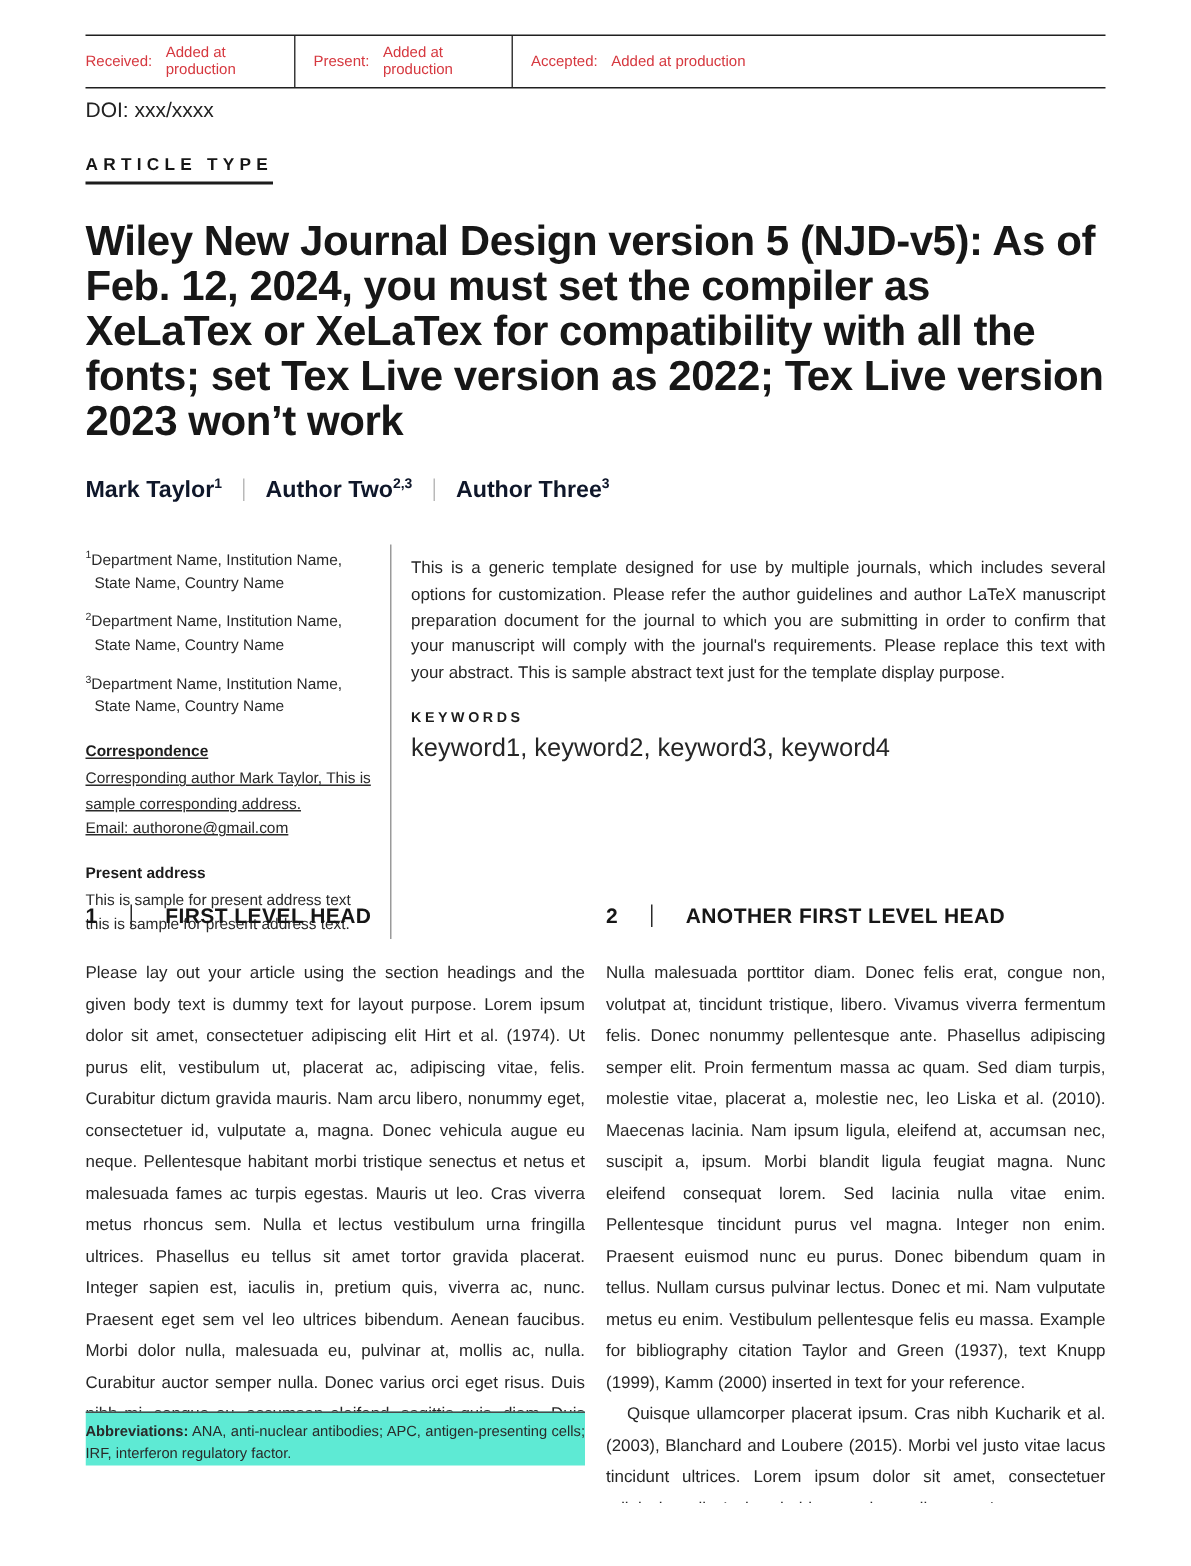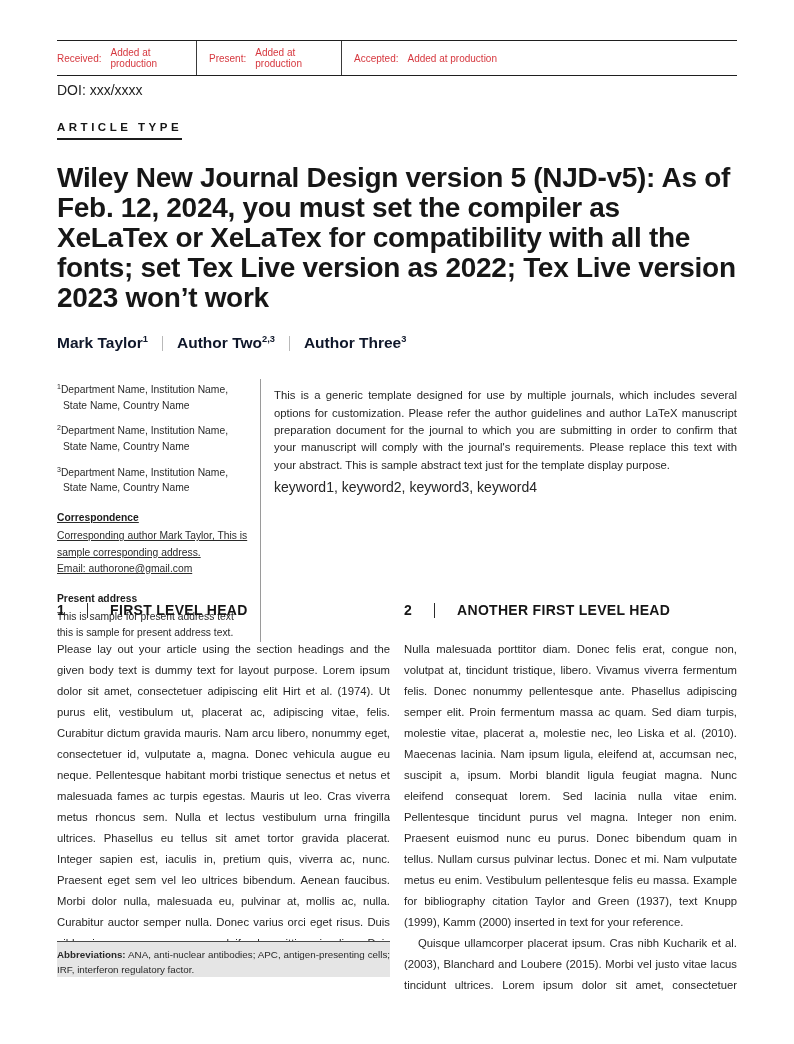--- a/index.html
+++ b/index.html
@@ -9,21 +9,21 @@
     width: 794px; height: 1044px;
     background: #fff;
     font-family: "Liberation Sans", sans-serif;
     color: #1d1d1d;
     overflow: hidden;
   }
   .content { padding: 0 57px; }
 
   
   .history-bar {
-    margin-top: 40px;
+    margin-top: 23px;
     border-top: 1.5px solid #1f1f1f;
     border-bottom: 1.2px solid #1f1f1f;
     display: flex; align-items: stretch;
     color: #d6383f;
     font-size: 10px;
   }
   .history-cell { display: flex; align-items: center; padding: 6px 0; }
   .history-cell .lab { font-weight: 400; }
   .history-cell .val { margin-left: 9px; }
   .history-cell.c1 { width: 140px; border-right: 1px solid #3a3a3a; }
@@ -70,21 +70,21 @@
   .pres-block { margin-top: 14px; }
   .email-line { line-height: 16.4px; }
 
   .abstract-head { font-size: 13.5px; font-weight: 700; color: #1a1a1a; margin-top: 2px; }
   .abstract-body {
     margin-top: 8px;
     font-size: 11.3px; line-height: 17.4px;
     text-align: justify; color: #262626;
   }
   .keywords-head { margin-top: 15px; font-size: 9.5px; font-weight: 700; letter-spacing: 2.4px; color: #1c1c1c; }
-  .keywords-body { margin-top: 5px; font-size: 14px; color: #262626; }
+  .keywords-body { margin-top: 5px; font-size: 17px; color: #262626; }
 
   
   .columns {
     position: absolute;
     top: 602px; left: 57px; right: 57px; height: 400px;
     display: flex; gap: 14px;
     overflow: hidden;
   }
   .col { position: relative; width: 333px; flex: none; }
   .sec-head {
@@ -94,21 +94,21 @@
   .sec-bar { width: 1px; height: 15px; background: #2a2a2a; margin: 0 22px; }
   .col p {
     margin-top: 21px;
     font-size: 11.3px; line-height: 21px;
     text-align: justify; color: #262626;
   }
   .col p.indent { margin-top: 0; text-indent: 14px; }
 
   .footnote {
     position: absolute; top: 339px; left: 0; width: 333px;
-    background: #e5e5e5;
+    background: #5eead4;
     border-top: 1px solid #4a4a4a;
     padding-top: 5px;
     font-size: 9.8px; line-height: 15px; color: #2a2a2a;
     text-align: justify;
   }
   .footnote .fn-label { font-weight: 700; }
 
   
   .footer {
     position: absolute; top: 1053px; left: 57px; right: 57px;
@@ -176,20 +176,21 @@
         </div>
 
         <div class="pres-block">
           <div class="info-head">Present address</div>
           <div class="bodytxt">This is sample for present address text this is sample for present address text.</div>
         </div>
       </div>
 
       <div class="info-right">
         <div class="abstract-body">This is a generic template designed for use by multiple journals, which includes several options for customization. Please refer the author guidelines and author LaTeX manuscript preparation document for the journal to which you are submitting in order to confirm that your manuscript will comply with the journal's requirements. Please replace this text with your abstract. This is sample abstract text just for the template display purpose.</div>
+        <div class="keywords-head">KEYWORDS</div>
         <div class="keywords-body">keyword1, keyword2, keyword3, keyword4</div>
       </div>
     </div>
   </div>
 
   <div class="columns">
     <div class="col">
       <div class="sec-head">
         <span>1</span>
         <span class="sec-bar"></span>

